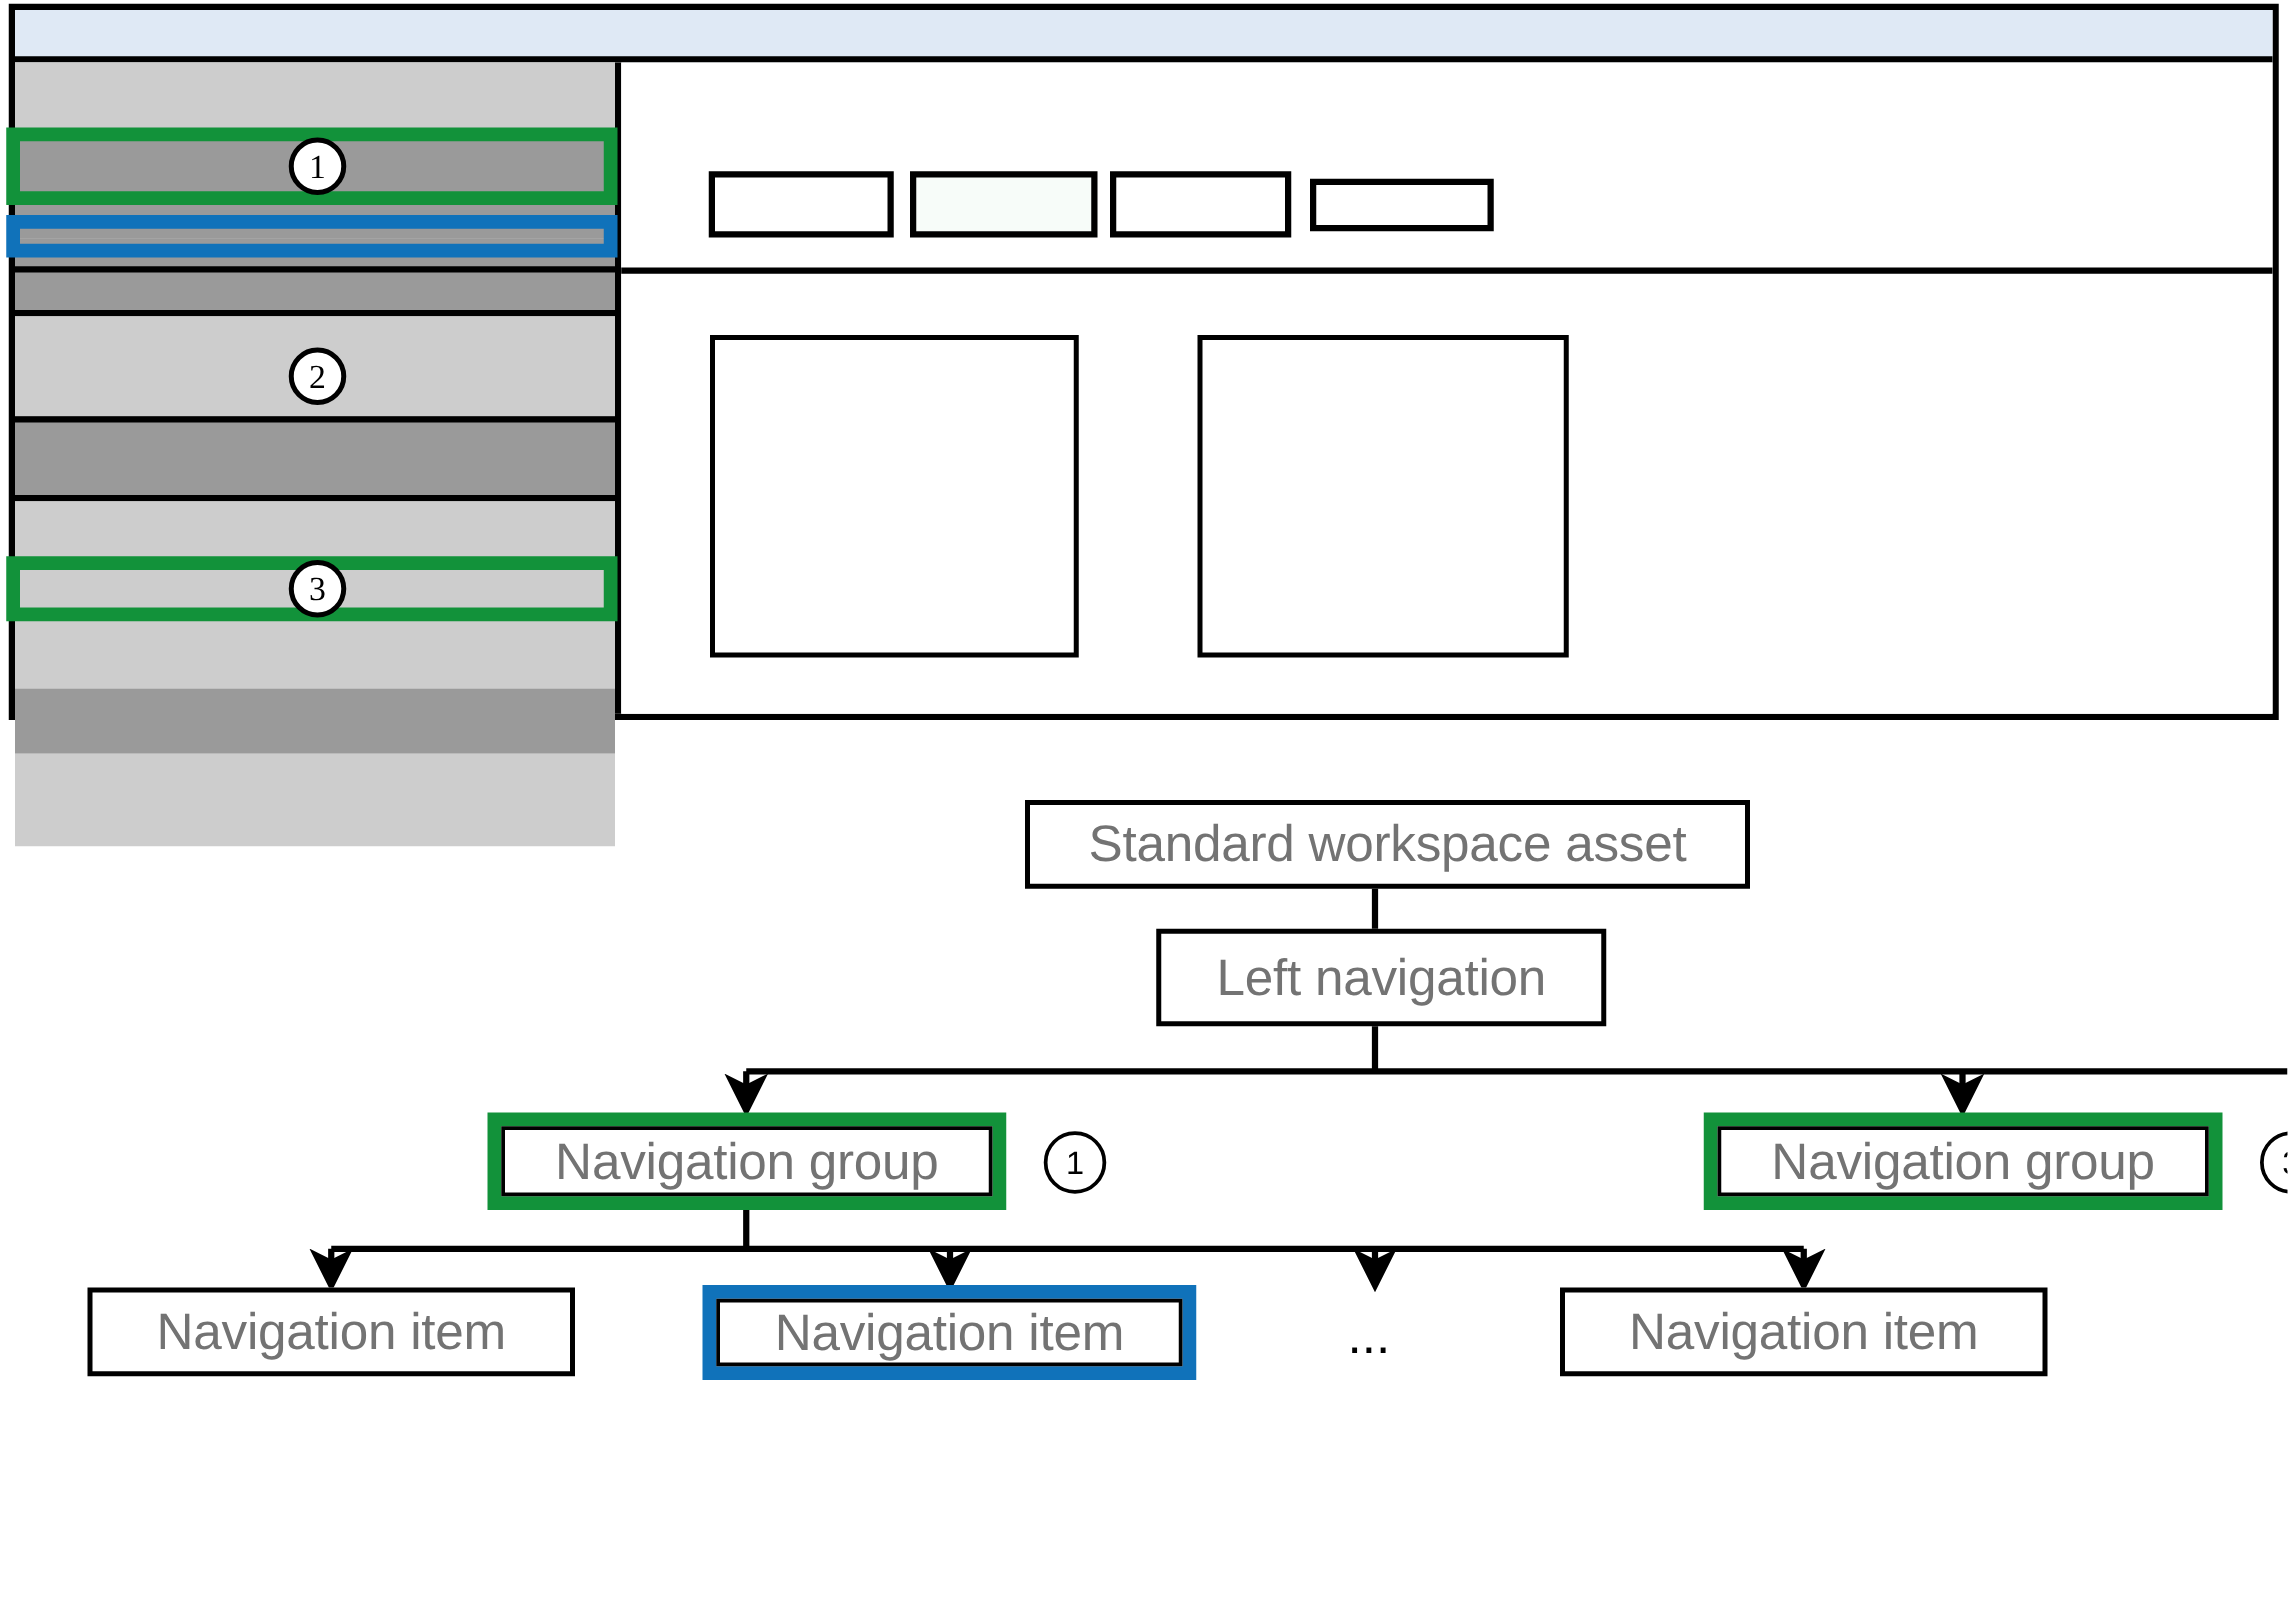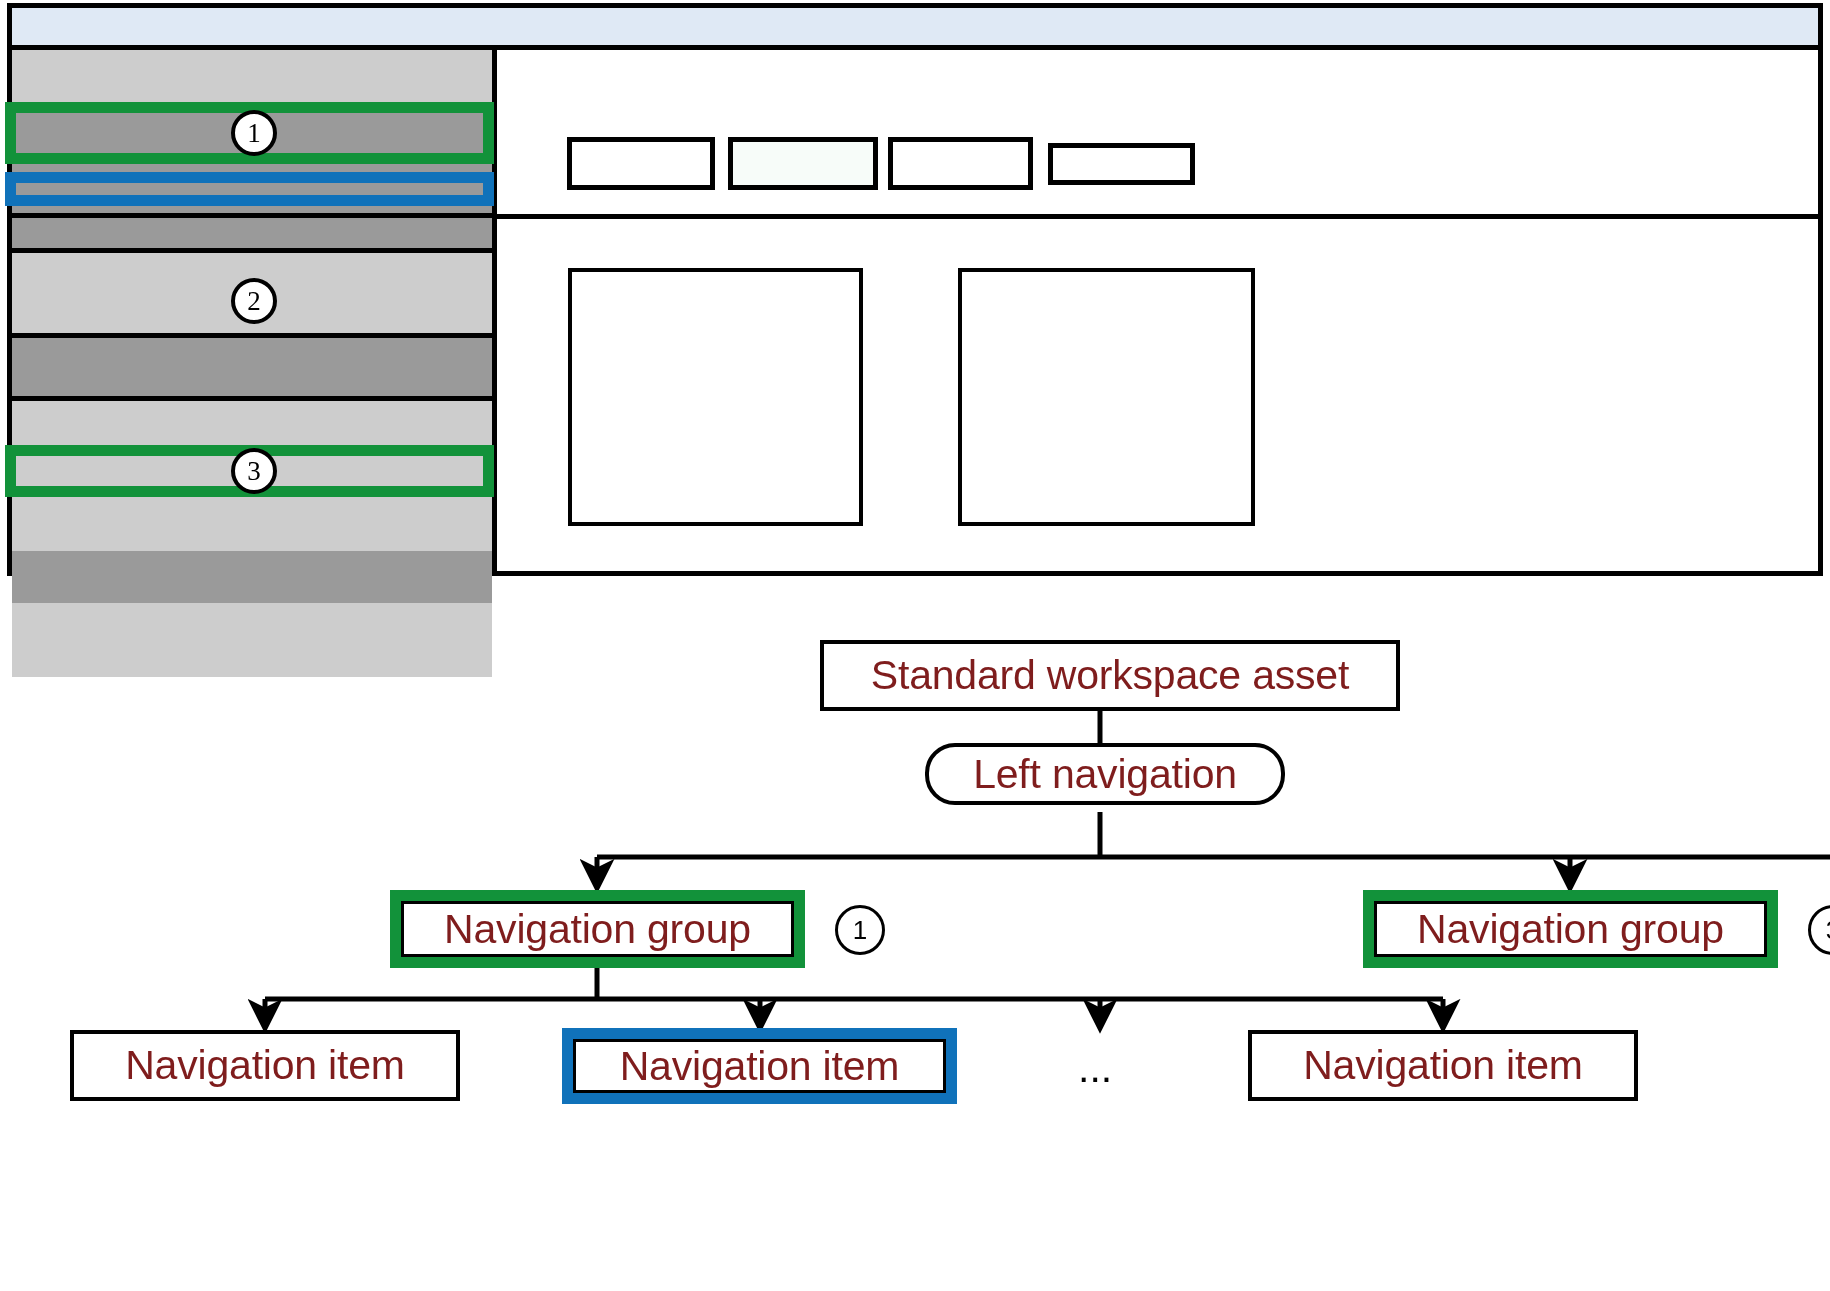--- a/index.html
+++ b/index.html
@@ -138,21 +138,21 @@
   }
 
   .node {
     position: absolute;
     box-sizing: border-box;
     background: #ffffff;
     border: 4px solid #000000;
     display: flex;
     align-items: center;
     justify-content: center;
-    color: #7f1d1d;
+    color: #737373;
     font-family: "Liberation Sans", sans-serif;
     white-space: nowrap;
   }
   .node-label {
     font-size: 41px;
     line-height: 1;
     letter-spacing: -0.2px;
   }
 
   .outline {
@@ -271,21 +271,21 @@
       <line x1="760" y1="399" x2="760" y2="428" marker-end="url(#arrow)"></line>
       <line x1="1100" y1="399" x2="1100" y2="428" marker-end="url(#arrow)"></line>
       <line x1="1443" y1="399" x2="1443" y2="428" marker-end="url(#arrow)"></line>
     </g>
   </svg>
 
   <div class="node" style="left:820px;top:40px;width:580px;height:71px;">
     <span class="node-label">Standard workspace asset</span>
   </div>
 
-  <div class="node" style="left:925px;top:143px;width:360px;height:62px;border-radius:30px;">
+  <div class="node" style="left:925px;top:143px;width:360px;height:78px;">
     <span class="node-label">Left navigation</span>
   </div>
 
   <div class="outline green" style="left:390px;top:290px;width:415px;height:78px;">
     <div class="node">
       <span class="node-label">Navigation group</span>
     </div>
   </div>
   <div class="badge thin" style="left:835px;top:305px;width:50px;height:50px;">
     <span>1</span>

